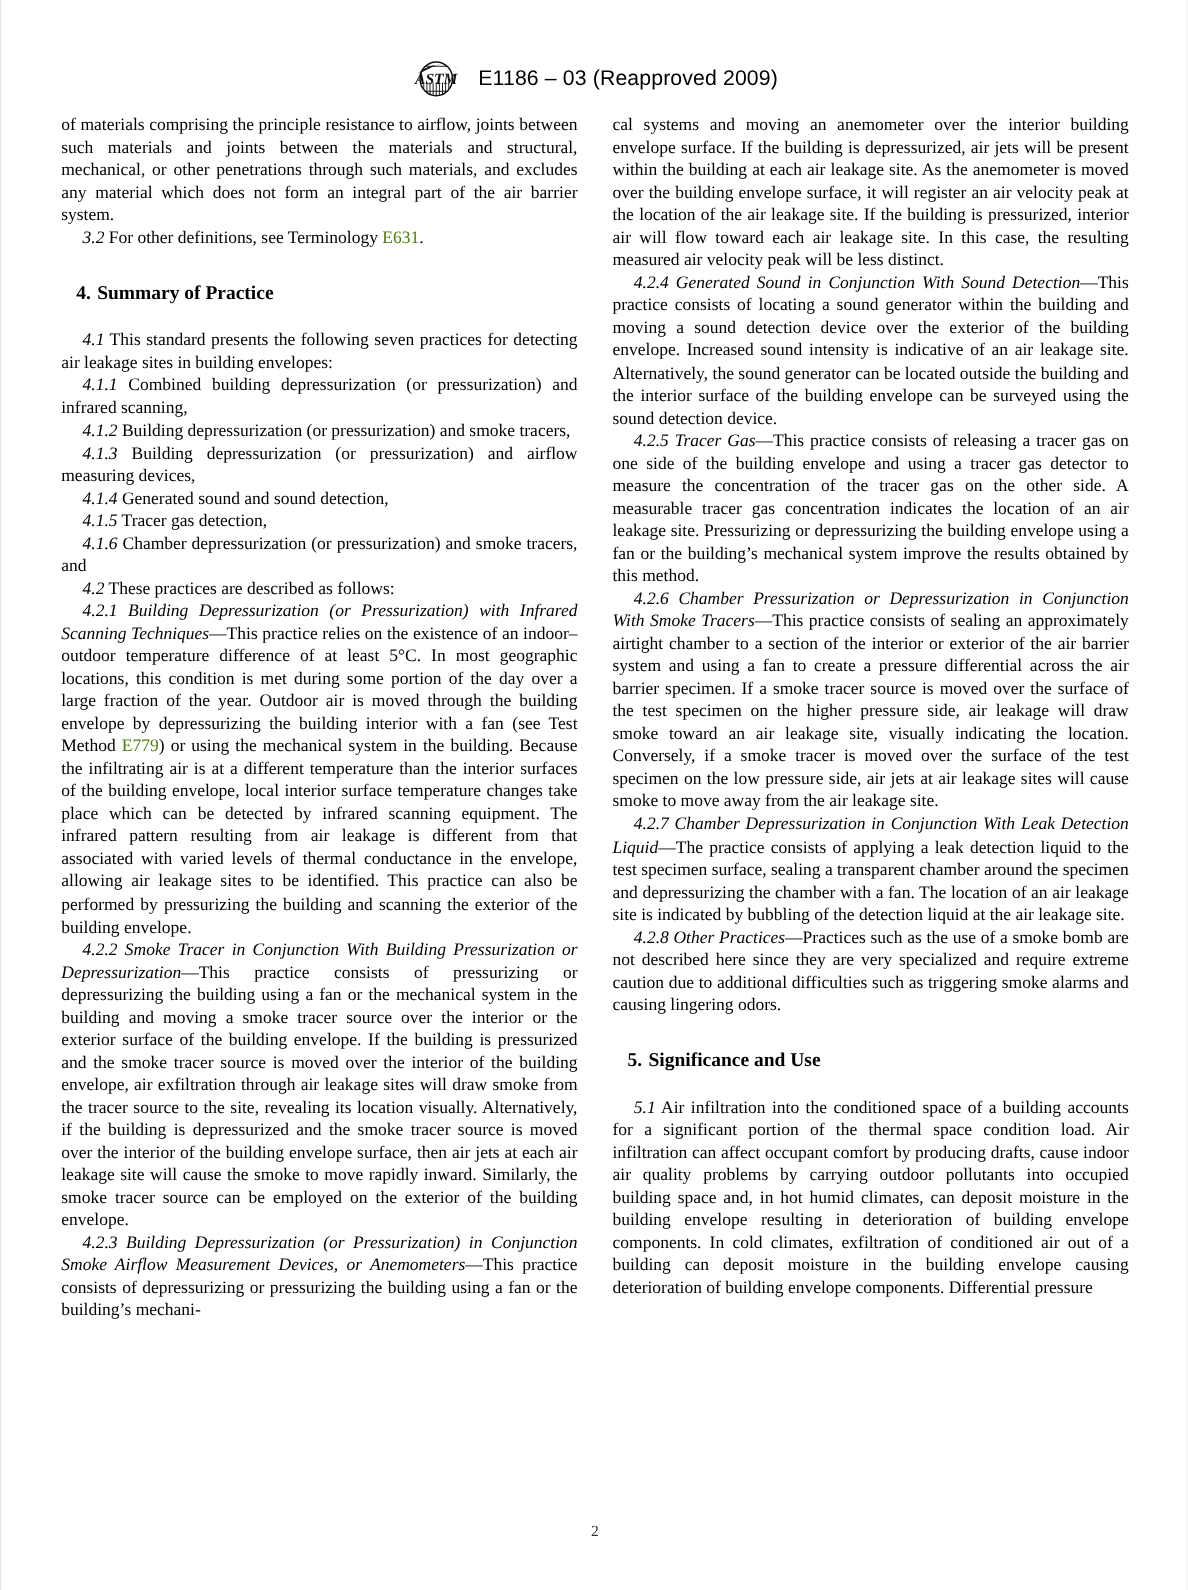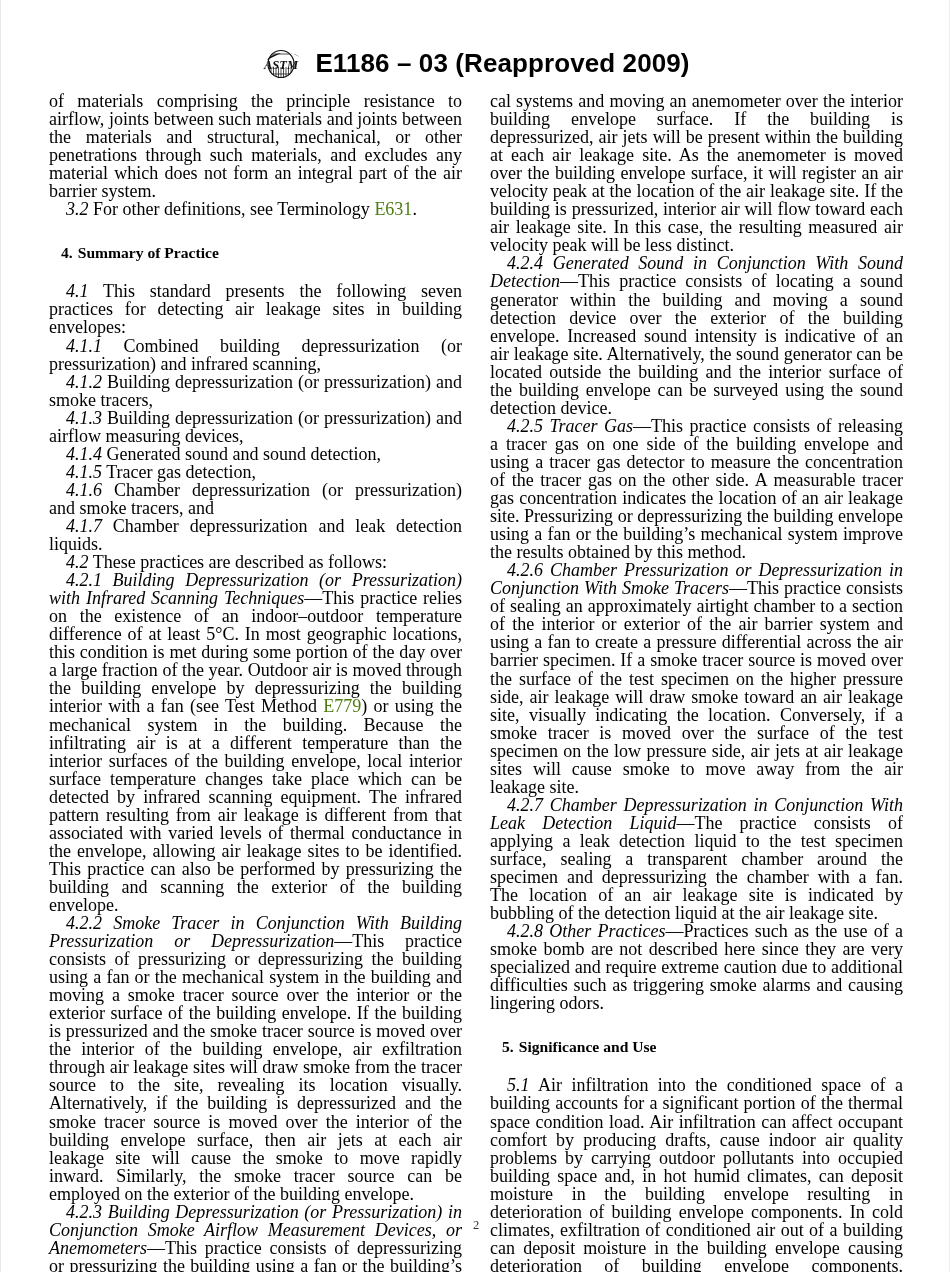--- a/index.html
+++ b/index.html
@@ -39,22 +39,22 @@
     gap: 11px;
   }
   .astm-logo {
     display: block;
     width: 42px;
     height: 30px;
     flex: 0 0 auto;
   }
   .header-title {
     font-family: "Liberation Sans", "DejaVu Sans", sans-serif;
-    font-weight: bold;
-    font-size: 26px;
+    font-weight: normal;
+    font-size: 17px;
     letter-spacing: 0.1px;
     color: #000;
     white-space: nowrap;
   }
 
   
   .columns {
     position: absolute;
     left: 48px;
     top: 92px;
@@ -64,21 +64,21 @@
   }
   .col {
     width: 413px;
     flex: 0 0 413px;
   }
 
   p.para {
     margin: 0;
     text-align: justify;
     text-justify: inter-word;
-    font-size: 18px;
+    font-size: 14px;
     line-height: 18.05px;
     hyphens: manual;
   }
   p.para.indent {
     text-indent: 17px;
   }
   p.para.cont {
     text-indent: 0;
   }
 
@@ -185,24 +185,20 @@
         <span>Generated sound and sound detection,</span>
       </p>
       <p class="para indent">
         <span class="numlbl">4.1.5</span>
         <span>Tracer gas detection,</span>
       </p>
       <p class="para indent">
         <span class="numlbl">4.1.6</span>
         <span>Chamber depressurization (or pressurization) and smoke tracers, and</span>
       </p>
-      <p class="para indent">
-        <span class="numlbl">4.1.7</span>
-        <span>Chamber depressurization and leak detection liquids.</span>
-      </p>
 
       <p class="para indent">
         <span class="numlbl">4.2</span>
         <span>These practices are described as follows:</span>
       </p>
 
       <p class="para indent">
         <span class="numlbl">4.2.1</span>
         <i class="term">Building Depressurization (or Pressurization) with Infrared Scanning Techniques</i><span>—</span><span>This practice relies on the existence of an indoor–outdoor temperature difference of at least 5°C. In most geographic locations, this condition is met during some portion of the day over a large fraction of the year. Outdoor air is moved through the building envelope by depressurizing the building interior with a fan (see Test Method </span><span class="ref">E779</span><span>) or using the mechanical system in the building. Because the infiltrating air is at a different temperature than the interior surfaces of the building envelope, local interior surface temperature changes take place which can be detected by infrared scanning equipment. The infrared pattern resulting from air leakage is different from that associated with varied levels of thermal conductance in the envelope, allowing air leakage sites to be identified. This practice can also be performed by pressurizing the building and scanning the exterior of the building envelope.</span>
       </p>

